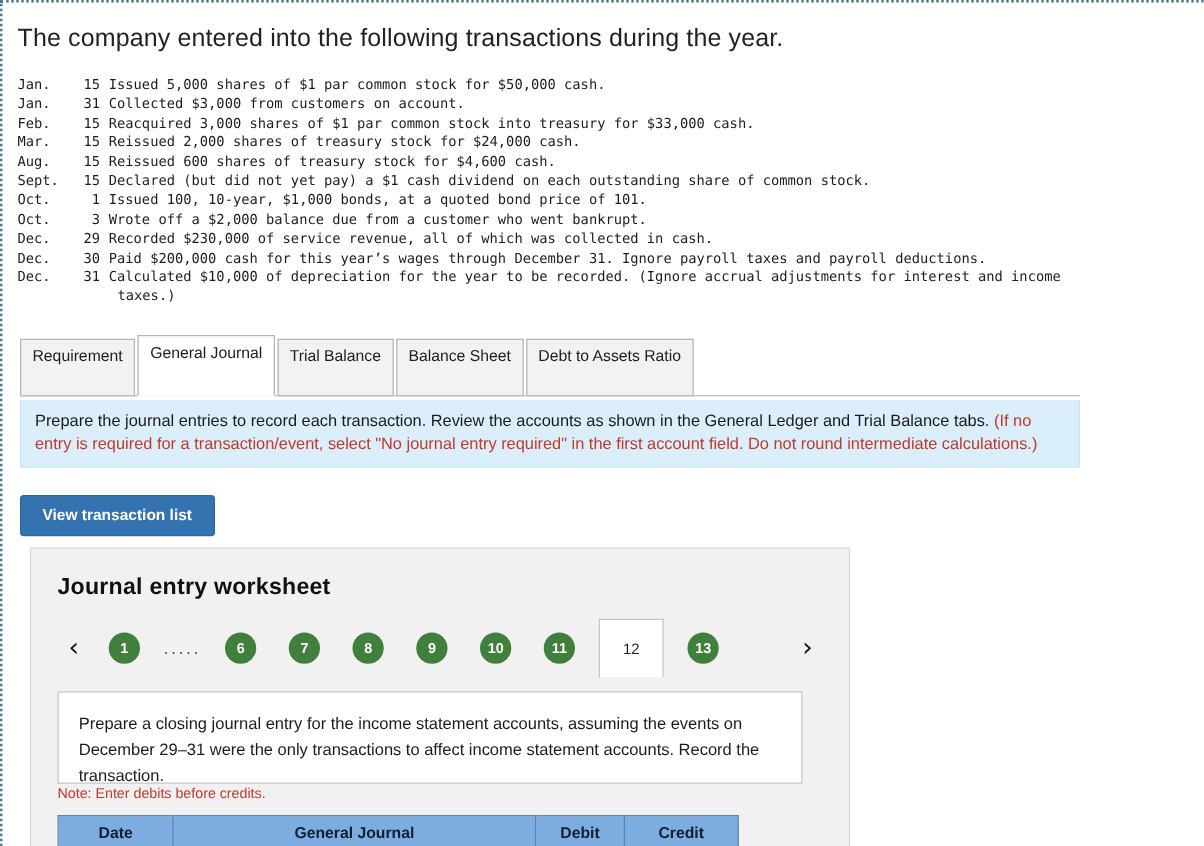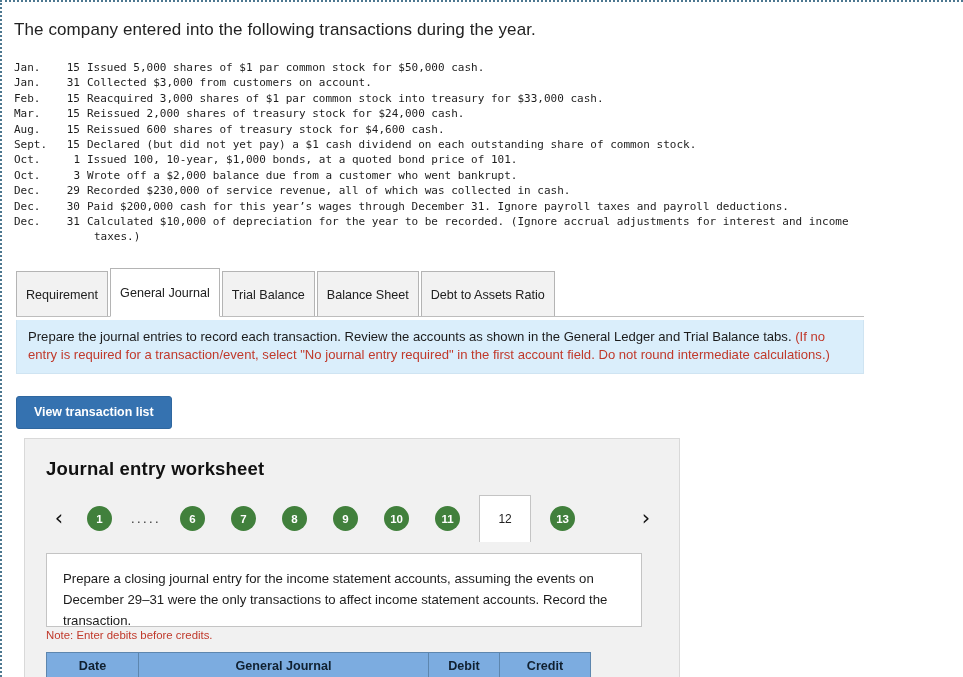--- a/index.html
+++ b/index.html
@@ -25,21 +25,21 @@
     box-sizing: border-box;
     border-top: 2px dotted #4d7890;
     border-left: 2px dotted #4d7890;
     padding: 0;
   }
 
   .intro {
     position: absolute;
     left: 12px;
     top: 18px;
-    font-size: 17px;
+    font-size: 20px;
     color: #222;
     letter-spacing: 0.1px;
   }
 
   
   .txn-list {
     position: absolute;
     left: 12px;
     top: 58px;
     font-family: "DejaVu Sans Mono", "Liberation Mono", monospace;
@@ -67,21 +67,20 @@
     box-sizing: border-box;
     border: 1px solid #b4b4b4;
     background: #f2f2f2;
     color: #202020;
     font-size: 12.6px;
     line-height: 14px;
     text-align: center;
     padding: 6px 9px 5px 9px;
     height: 46px;
     display: flex;
-    align-items: center;
     justify-content: center;
     margin-right: 2px;
     cursor: pointer;
     position: relative;
   }
   .tab.active {
     background: #ffffff;
     border-bottom: 1px solid #ffffff;
     height: 49px;
     z-index: 4;

